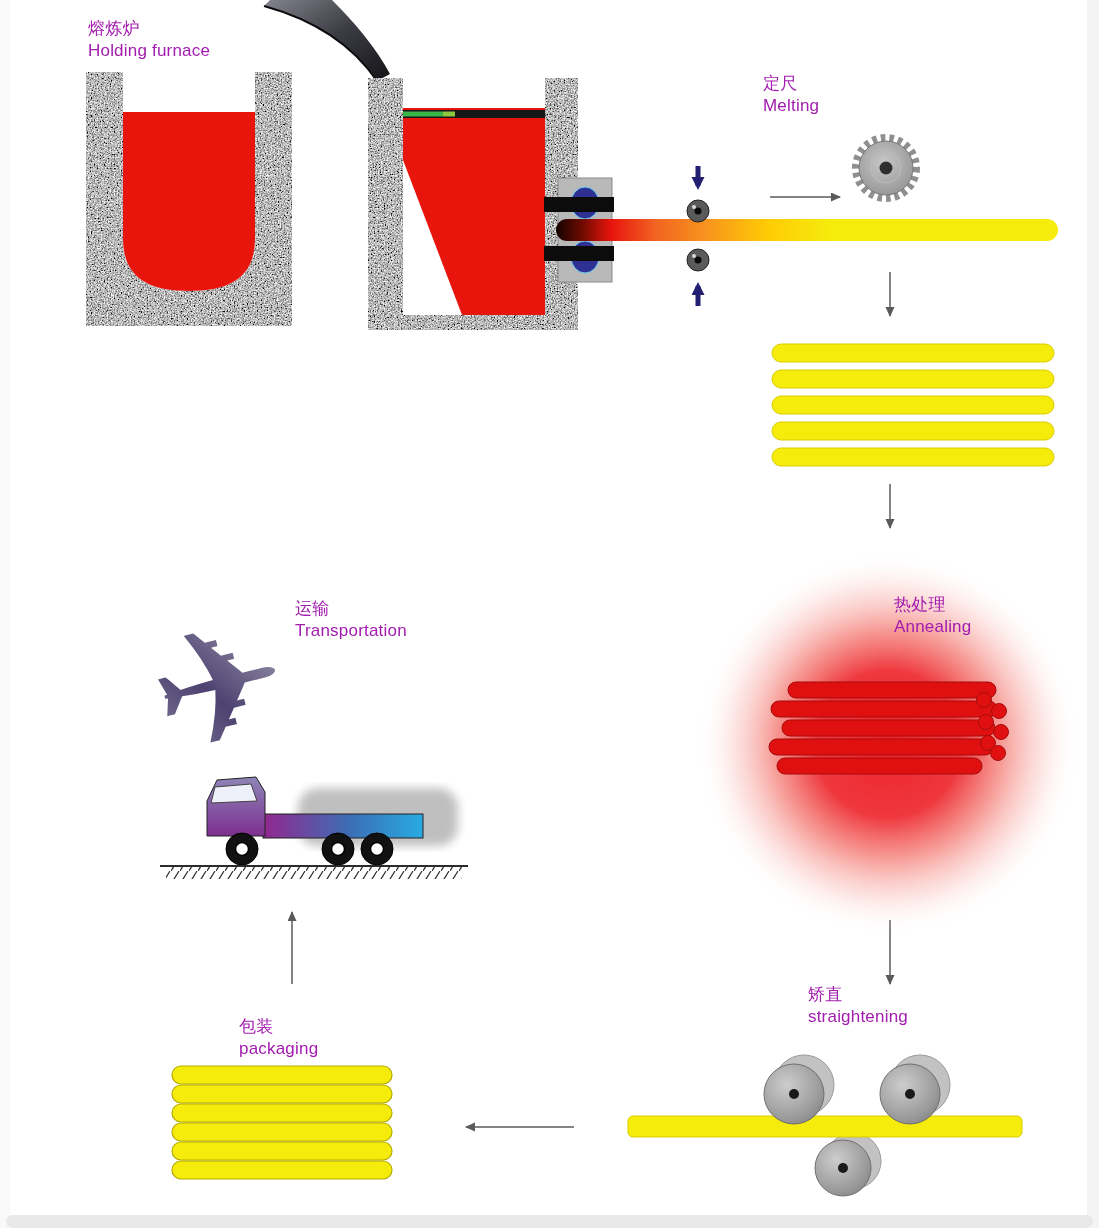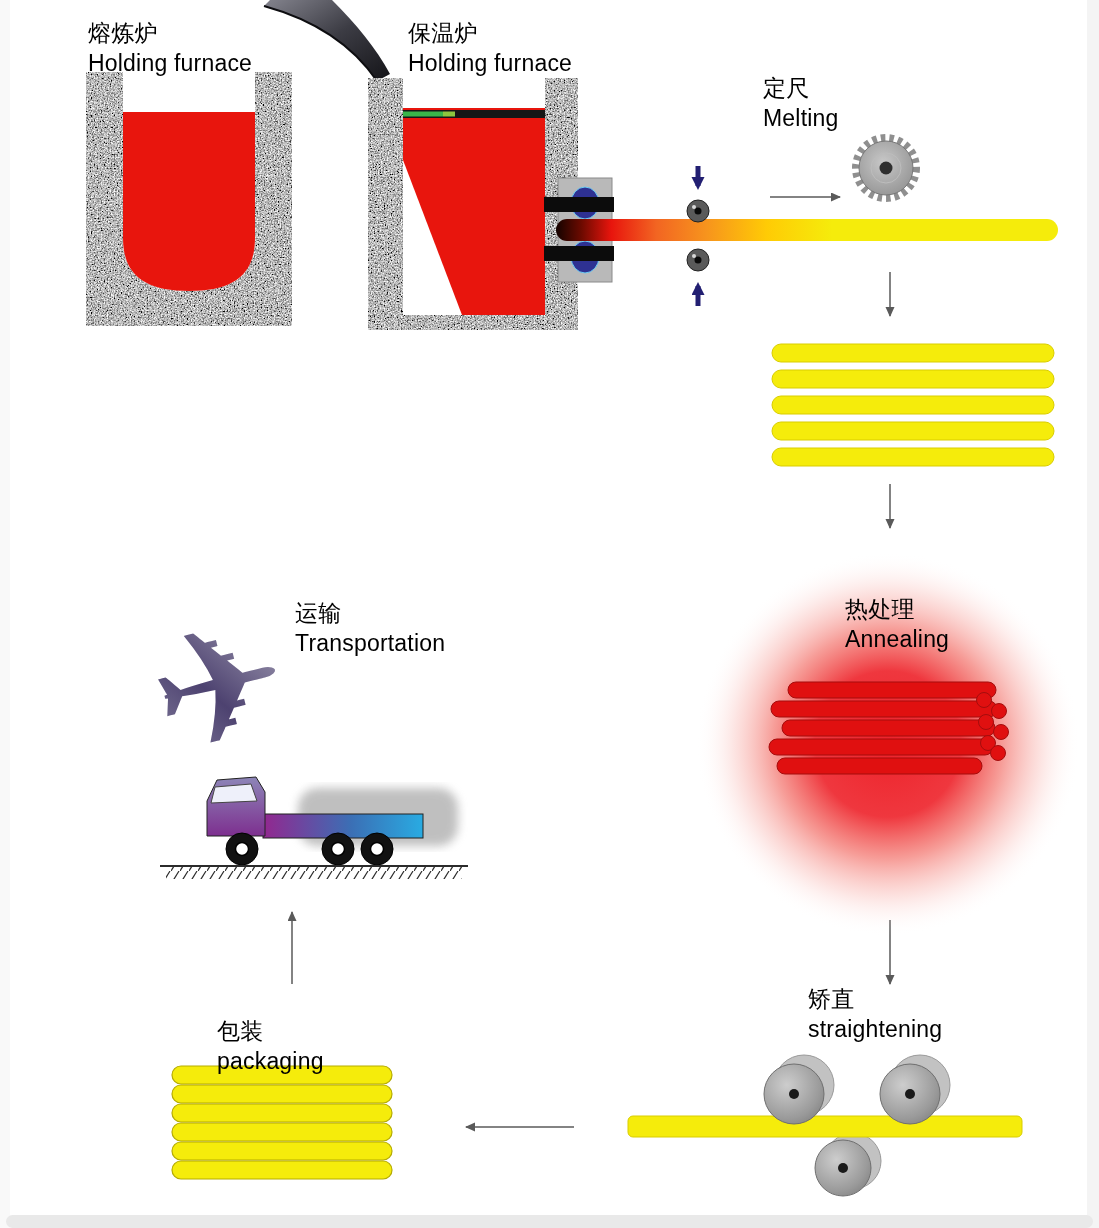--- a/index.html
+++ b/index.html
@@ -1,20 +1,20 @@
 <!DOCTYPE html>
 <html><head>
 <meta charset="utf-8">
 <style>
   *{margin:0;padding:0;box-sizing:border-box}
   html,body{background:#ffffff}
   .canvas{position:relative;width:1099px;height:1228px;background:#ffffff;overflow:hidden;
           font-family:"Liberation Sans","DejaVu Sans",sans-serif}
   .scene{position:absolute;left:0;top:0;display:block}
-  .label{position:absolute;color:#000000;font-size:23px;line-height:1.32;letter-spacing:.2px;z-index:3}
+  .label{position:absolute;color:#a21caf;font-size:17px;line-height:1.32;letter-spacing:.2px;z-index:3}
   .label span{display:block;white-space:nowrap}
   .edge-bottom{position:absolute;left:6px;right:6px;bottom:0;height:13px;background:#e9e9e9;border-radius:7px;z-index:4}
   .edge-right{position:absolute;right:0;top:0;width:12px;height:100%;background:#f4f4f4;z-index:1}
   .edge-left{position:absolute;left:0;top:0;width:10px;height:100%;background:#f9f9f9;z-index:1}
 </style>
 </head>
 <body>
 
 <div class="canvas">
 
@@ -210,44 +210,40 @@
     </g>
 
     <text x="150" y="738" font-size="160" fill="url(#planeGrad)" font-family="'DejaVu Sans', sans-serif" transform="rotate(-14 235 675)">✈</text>
   </svg>
 
   <div class="label" style="left:88px;top:18px">
     <span>熔炼炉</span>
     <span>Holding furnace</span>
   </div>
 
-  <div class="label" style="left:408px;top:18px">
-    <span>保温炉</span>
-    <span>Holding furnace</span>
-  </div>
 
   <div class="label" style="left:763px;top:73px">
     <span>定尺</span>
     <span>Melting</span>
   </div>
 
-  <div class="label" style="left:845px;top:594px">
+  <div class="label" style="left:894px;top:594px">
     <span>热处理</span>
     <span>Annealing</span>
   </div>
 
   <div class="label" style="left:295px;top:598px">
     <span>运输</span>
     <span>Transportation</span>
   </div>
 
   <div class="label" style="left:808px;top:984px">
     <span>矫直</span>
     <span>straightening</span>
   </div>
 
-  <div class="label" style="left:217px;top:1016px">
+  <div class="label" style="left:239px;top:1016px">
     <span>包装</span>
     <span>packaging</span>
   </div>
 
   <div class="edge-bottom"></div>
 </div>
 
 </body></html>

